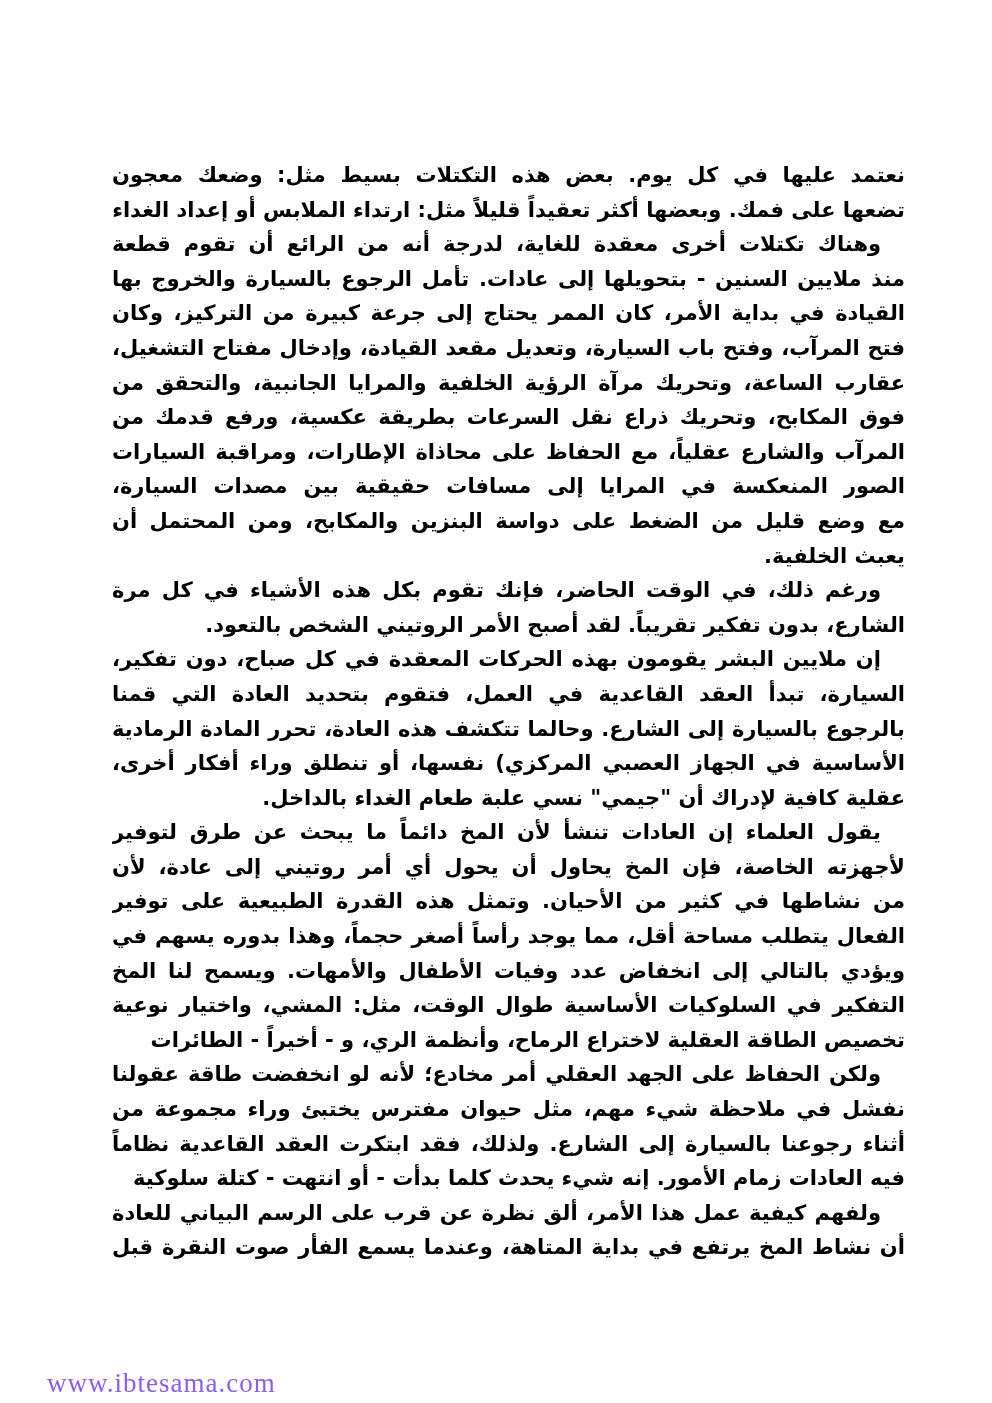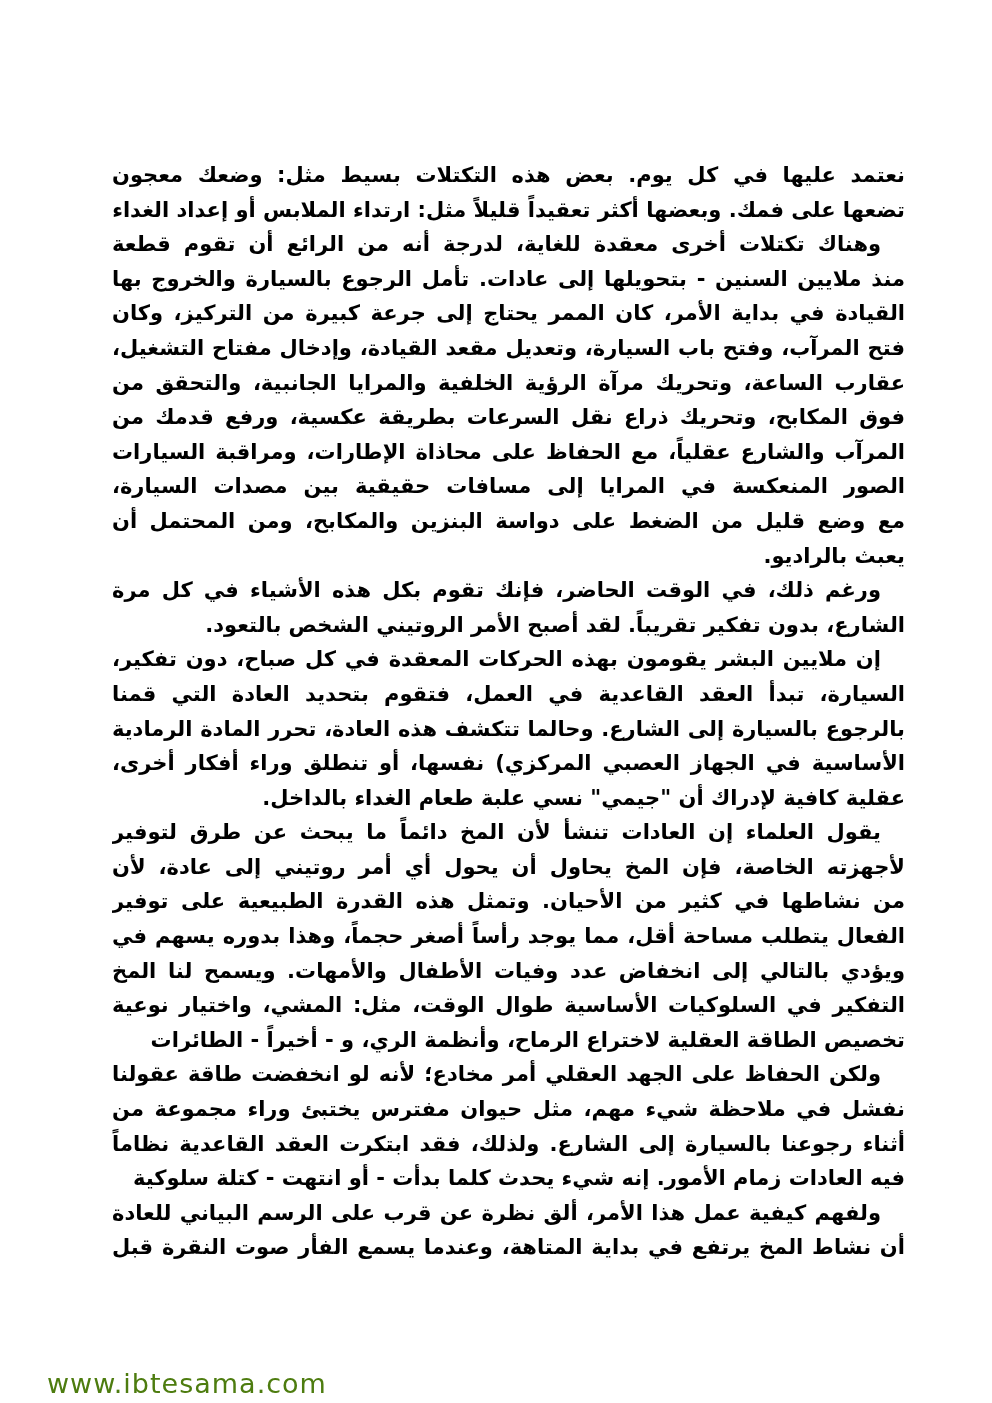--- a/index.html
+++ b/index.html
@@ -65,21 +65,21 @@
       <div class="line para-end">تضعها على فمك. وبعضها أكثر تعقيداً قليلاً مثل: ارتداء الملابس أو إعداد الغداء من أجل الأطفال.</div>
       <div class="line indent">وهناك تكتلات أخرى معقدة للغاية، لدرجة أنه من الرائع أن تقوم قطعة صغيرة من الأنسجة - التي نشأت</div>
       <div class="line">منذ ملايين السنين - بتحويلها إلى عادات. تأمل الرجوع بالسيارة والخروج بها من الممر. عندما تعلمت</div>
       <div class="line">القيادة في بداية الأمر، كان الممر يحتاج إلى جرعة كبيرة من التركيز، وكان هذا لسبب وجيه؛ فالأمر يتضمن</div>
       <div class="line">فتح المرآب، وفتح باب السيارة، وتعديل مقعد القيادة، وإدخال مفتاح التشغيل، وإدارته في اتجاه حركة</div>
       <div class="line">عقارب الساعة، وتحريك مرآة الرؤية الخلفية والمرايا الجانبية، والتحقق من عدم وجود عقبات، ووضع قدمك</div>
       <div class="line">فوق المكابح، وتحريك ذراع نقل السرعات بطريقة عكسية، ورفع قدمك من على المكابح، وتقدير المسافة بين</div>
       <div class="line">المرآب والشارع عقلياً، مع الحفاظ على محاذاة الإطارات، ومراقبة السيارات القادمة، وحساب كيفية ترجمة</div>
       <div class="line">الصور المنعكسة في المرايا إلى مسافات حقيقية بين مصدات السيارة، وصفائح القمامة، والسياج، كل هذا</div>
       <div class="line">مع وضع قليل من الضغط على دواسة البنزين والمكابح، ومن المحتمل أن تطلب من الشخص الراكب معك ألا</div>
-      <div class="line para-end">يعبث بالراديو.</div>
+      <div class="line para-end">يعبث الخلفية.</div>
       <div class="line indent">ورغم ذلك، في الوقت الحاضر، فإنك تقوم بكل هذه الأشياء في كل مرة تقوم فيها بإخراج السيارة إلى</div>
       <div class="line para-end">الشارع، بدون تفكير تقريباً. لقد أصبح الأمر الروتيني الشخص بالتعود.</div>
       <div class="line indent">إن ملايين البشر يقومون بهذه الحركات المعقدة في كل صباح، دون تفكير، لأنه حالما نخرج مفاتيح</div>
       <div class="line">السيارة، تبدأ العقد القاعدية في العمل، فتقوم بتحديد العادة التي قمنا بتخزينها في أمخاخنا، والتي ترتبط</div>
       <div class="line">بالرجوع بالسيارة إلى الشارع. وحالما تتكشف هذه العادة، تحرر المادة الرمادية لدينا (أحد العناصر</div>
       <div class="line">الأساسية في الجهاز العصبي المركزي) نفسها، أو تنطلق وراء أفكار أخرى، وهذا هو سبب امتلاكنا قدرات</div>
       <div class="line para-end">عقلية كافية لإدراك أن "جيمي" نسي علبة طعام الغداء بالداخل.</div>
       <div class="line indent">يقول العلماء إن العادات تنشأ لأن المخ دائماً ما يبحث عن طرق لتوفير الجهد. وبما أن الأمر متروك</div>
       <div class="line">لأجهزته الخاصة، فإن المخ يحاول أن يحول أي أمر روتيني إلى عادة، لأن العادات تسمح لعقولنا بأن تخفف</div>
       <div class="line">من نشاطها في كثير من الأحيان. وتمثل هذه القدرة الطبيعية على توفير الجهد ميزة كبيرة للغاية، فالمخ</div>
@@ -87,14 +87,14 @@
       <div class="line">ويؤدي بالتالي إلى انخفاض عدد وفيات الأطفال والأمهات. ويسمح لنا المخ الفعال أيضاً بالتوقف عن</div>
       <div class="line">التفكير في السلوكيات الأساسية طوال الوقت، مثل: المشي، واختيار نوعية الطعام. وهكذا، يمكننا</div>
       <div class="line para-end">تخصيص الطاقة العقلية لاختراع الرماح، وأنظمة الري، و - أخيراً - الطائرات وألعاب الفيديو جيم.</div>
       <div class="line indent">ولكن الحفاظ على الجهد العقلي أمر مخادع؛ لأنه لو انخفضت طاقة عقولنا في اللحظة الخاطئة، فربما</div>
       <div class="line">نفشل في ملاحظة شيء مهم، مثل حيوان مفترس يختبئ وراء مجموعة من الشجيرات، أو سيارة مسرعة</div>
       <div class="line">أثناء رجوعنا بالسيارة إلى الشارع. ولذلك، فقد ابتكرت العقد القاعدية نظاماً ذكياً لتحديد الوقت الذي تتولى</div>
       <div class="line para-end">فيه العادات زمام الأمور. إنه شيء يحدث كلما بدأت - أو انتهت - كتلة سلوكية معينة.</div>
       <div class="line indent">ولفهم كيفية عمل هذا الأمر، ألق نظرة عن قرب على الرسم البياني للعادة العصبية للفأر مرة أخرى. لاحظ</div>
       <div class="line">أن نشاط المخ يرتفع في بداية المتاهة، وعندما يسمع الفأر صوت النقرة قبل أن يبدأ الحاجز في التحرك،</div>
     </div>
-  <div class="watermark" style="color: #4d7c0f;">www.ibtesama.com</div>
+  <div class="watermark" style="color: #8b5cf6; font-family: Liberation Serif, serif;">www.ibtesama.com</div>
 </div>
 
 </body></html>

